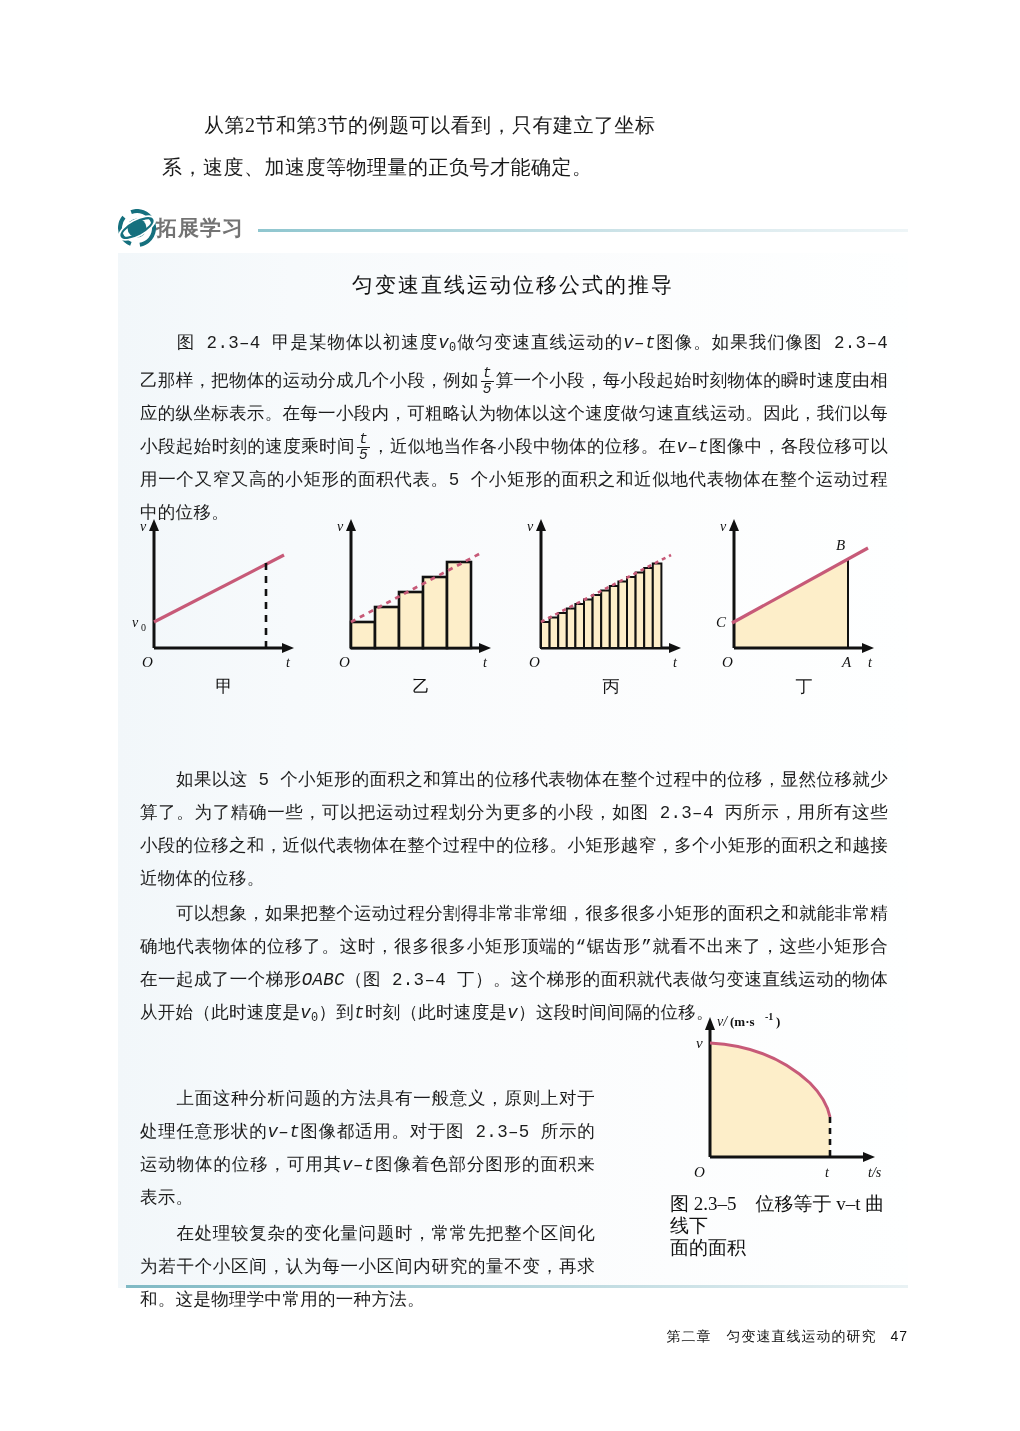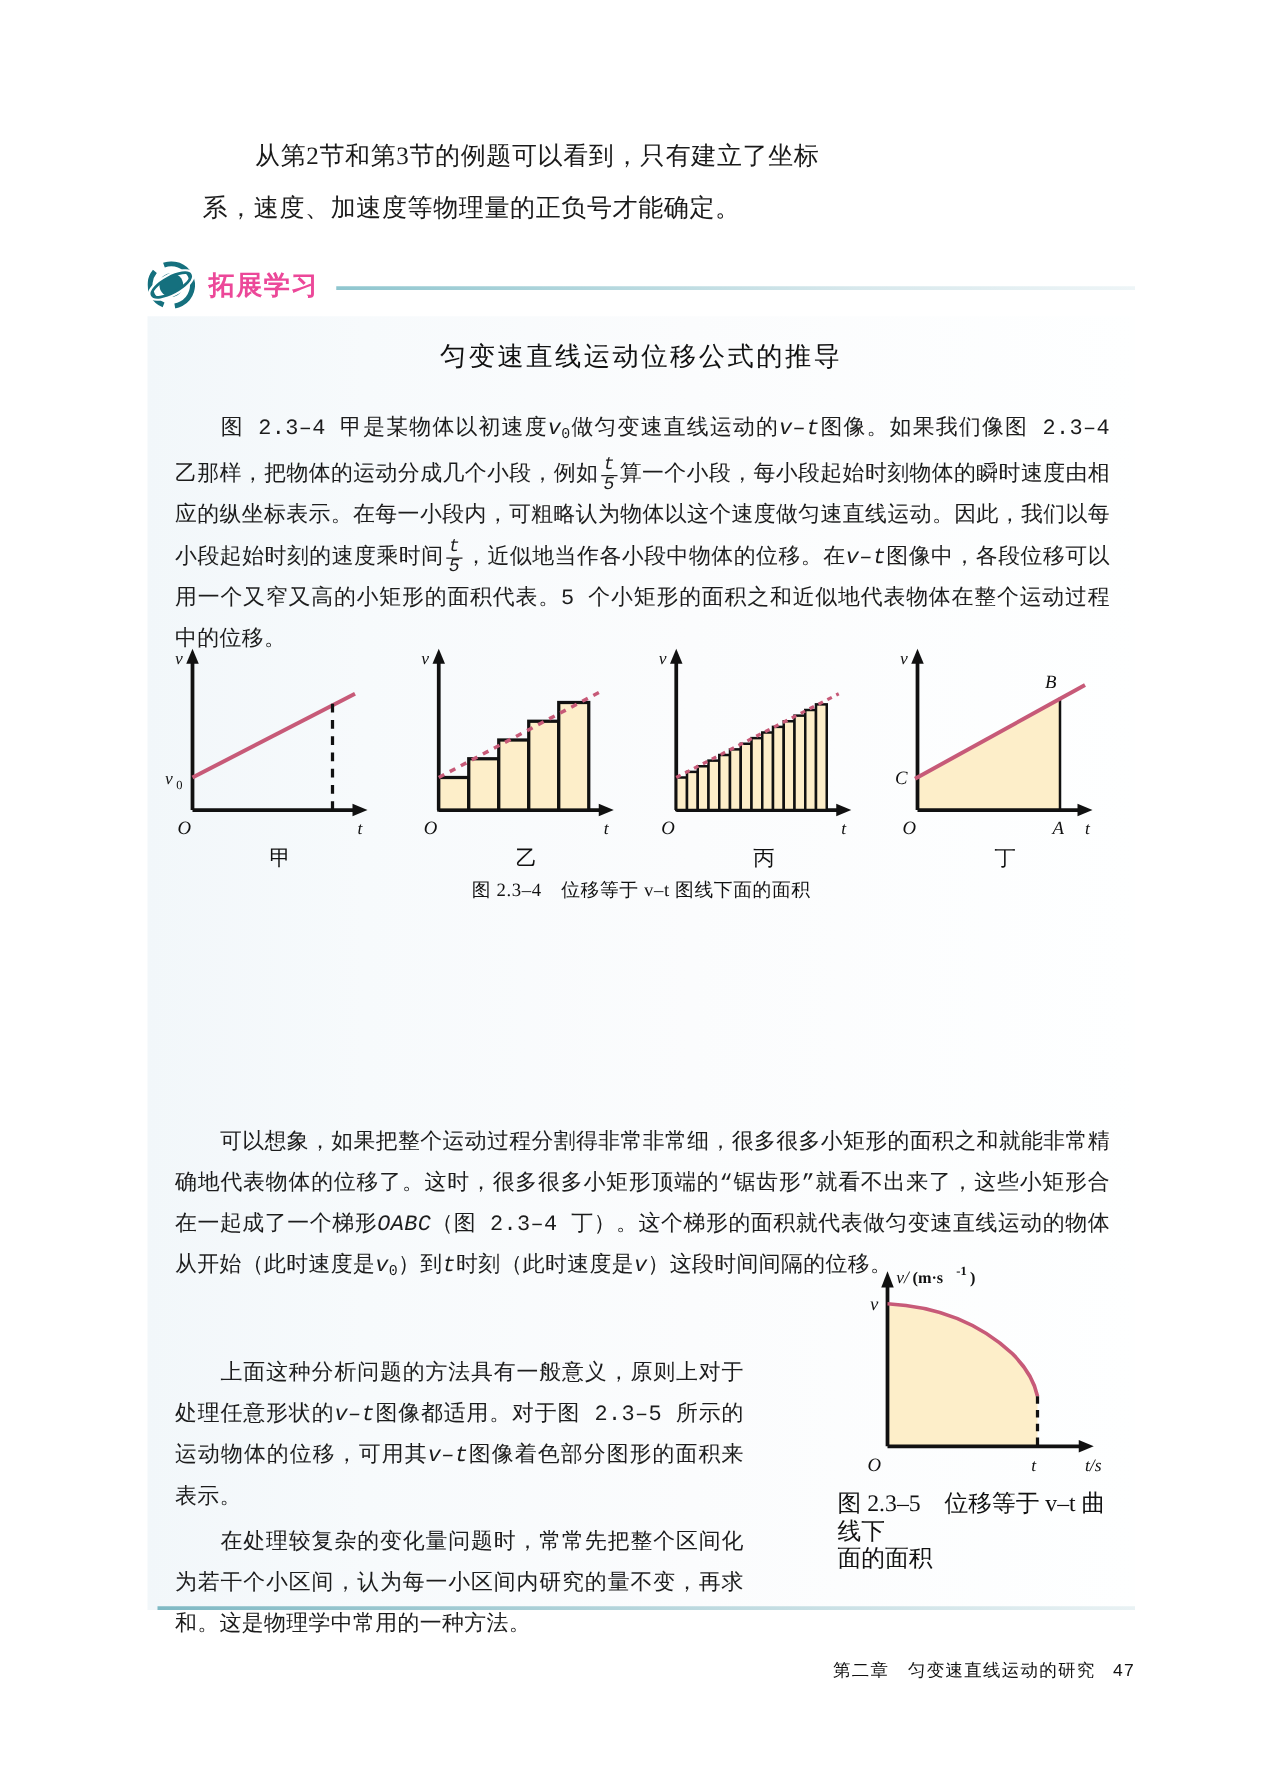--- a/index.html
+++ b/index.html
@@ -26,22 +26,22 @@
   .banner{
     position:absolute;left:118px;top:205px;width:790px;height:46px;
     display:flex;align-items:center;
   }
   .banner .planet{
     width:38px;height:38px;flex:0 0 38px;position:relative;
   }
   .banner .planet svg{display:block;}
   .banner .btitle{
     font-family:"Liberation Sans","DejaVu Sans",sans-serif;
-    font-weight:bold;font-size:21px;color:#ec4899;
-    margin-left:11px;letter-spacing:1px;white-space:nowrap;
+    font-weight:bold;font-size:21px;color:#737373;
+    letter-spacing:1px;white-space:nowrap;
   }
   .banner .brule{
     flex:1 1 auto;height:3px;margin-left:14px;margin-top:4px;
     background:linear-gradient(to right,#8fc6cf,#d7e8ec 65%,#eef5f7);
   }
 
   
   .section{
     position:absolute;left:118px;top:253px;width:790px;height:1035px;
     background:linear-gradient(to right,#f2f7fa 0%,#f7fafc 22%,#fbfcfd 55%,#feffff 100%);
@@ -227,22 +227,24 @@
           <text x="10" y="112" font-family="Liberation Serif,serif" font-size="15" font-style="italic" fill="#111">C</text>
           <text x="130" y="35" font-family="Liberation Serif,serif" font-size="15" font-style="italic" fill="#111">B</text>
           <text x="136" y="152" font-family="Liberation Serif,serif" font-size="15" font-style="italic" fill="#111">A</text>
           <text x="16" y="152" font-family="Liberation Serif,serif" font-size="15" font-style="italic" fill="#111">O</text>
           <text x="162" y="152" font-family="Liberation Serif,serif" font-size="14" font-style="italic" fill="#111">t</text>
         </svg>
         <div class="fig-label">丁</div>
       </div>
     </div>
 
-    <div class="figcap">图 2.3–4　位移等于 v–t 图线下面的面积</div>
-
+
+    <div class="body-text para2">
+      <p><span class="ind"></span><span>如果以这 5 个小矩形的面积之和算出的位移代表物体在整个过程中的位移，显然位移就少算了。为了精确一些，可以把运动过程划分为更多的小段，如图 2.3–4 丙所示，用所有这些小段的位移之和，近似代表物体在整个过程中的位移。小矩形越窄，多个小矩形的面积之和越接近物体的位移。</span></p>
+    </div>
 
     <div class="body-text para3">
       <p><span class="ind"></span><span>可以想象，如果把整个运动过程分割得非常非常细，很多很多小矩形的面积之和就能非常精确地代表物体的位移了。这时，很多很多小矩形顶端的“锯齿形”就看不出来了，这些小矩形合在一起成了一个梯形</span><span class="it">OABC</span><span>（图 2.3–4 丁）。这个梯形的面积就代表做匀变速直线运动的物体从开始（此时速度是</span><span class="it">v</span><span class="sub">0</span><span>）到</span><span class="it">t</span><span>时刻（此时速度是</span><span class="it">v</span><span>）这段时间间隔的位移。</span></p>
     </div>
 
     <div class="body-text para4">
       <p><span class="ind"></span><span>上面这种分析问题的方法具有一般意义，原则上对于处理任意形状的</span><span class="it">v–t</span><span>图像都适用。对于图 2.3–5 所示的运动物体的位移，可用其</span><span class="it">v–t</span><span>图像着色部分图形的面积来表示。</span></p>
     </div>
 
     <div class="body-text para5">

